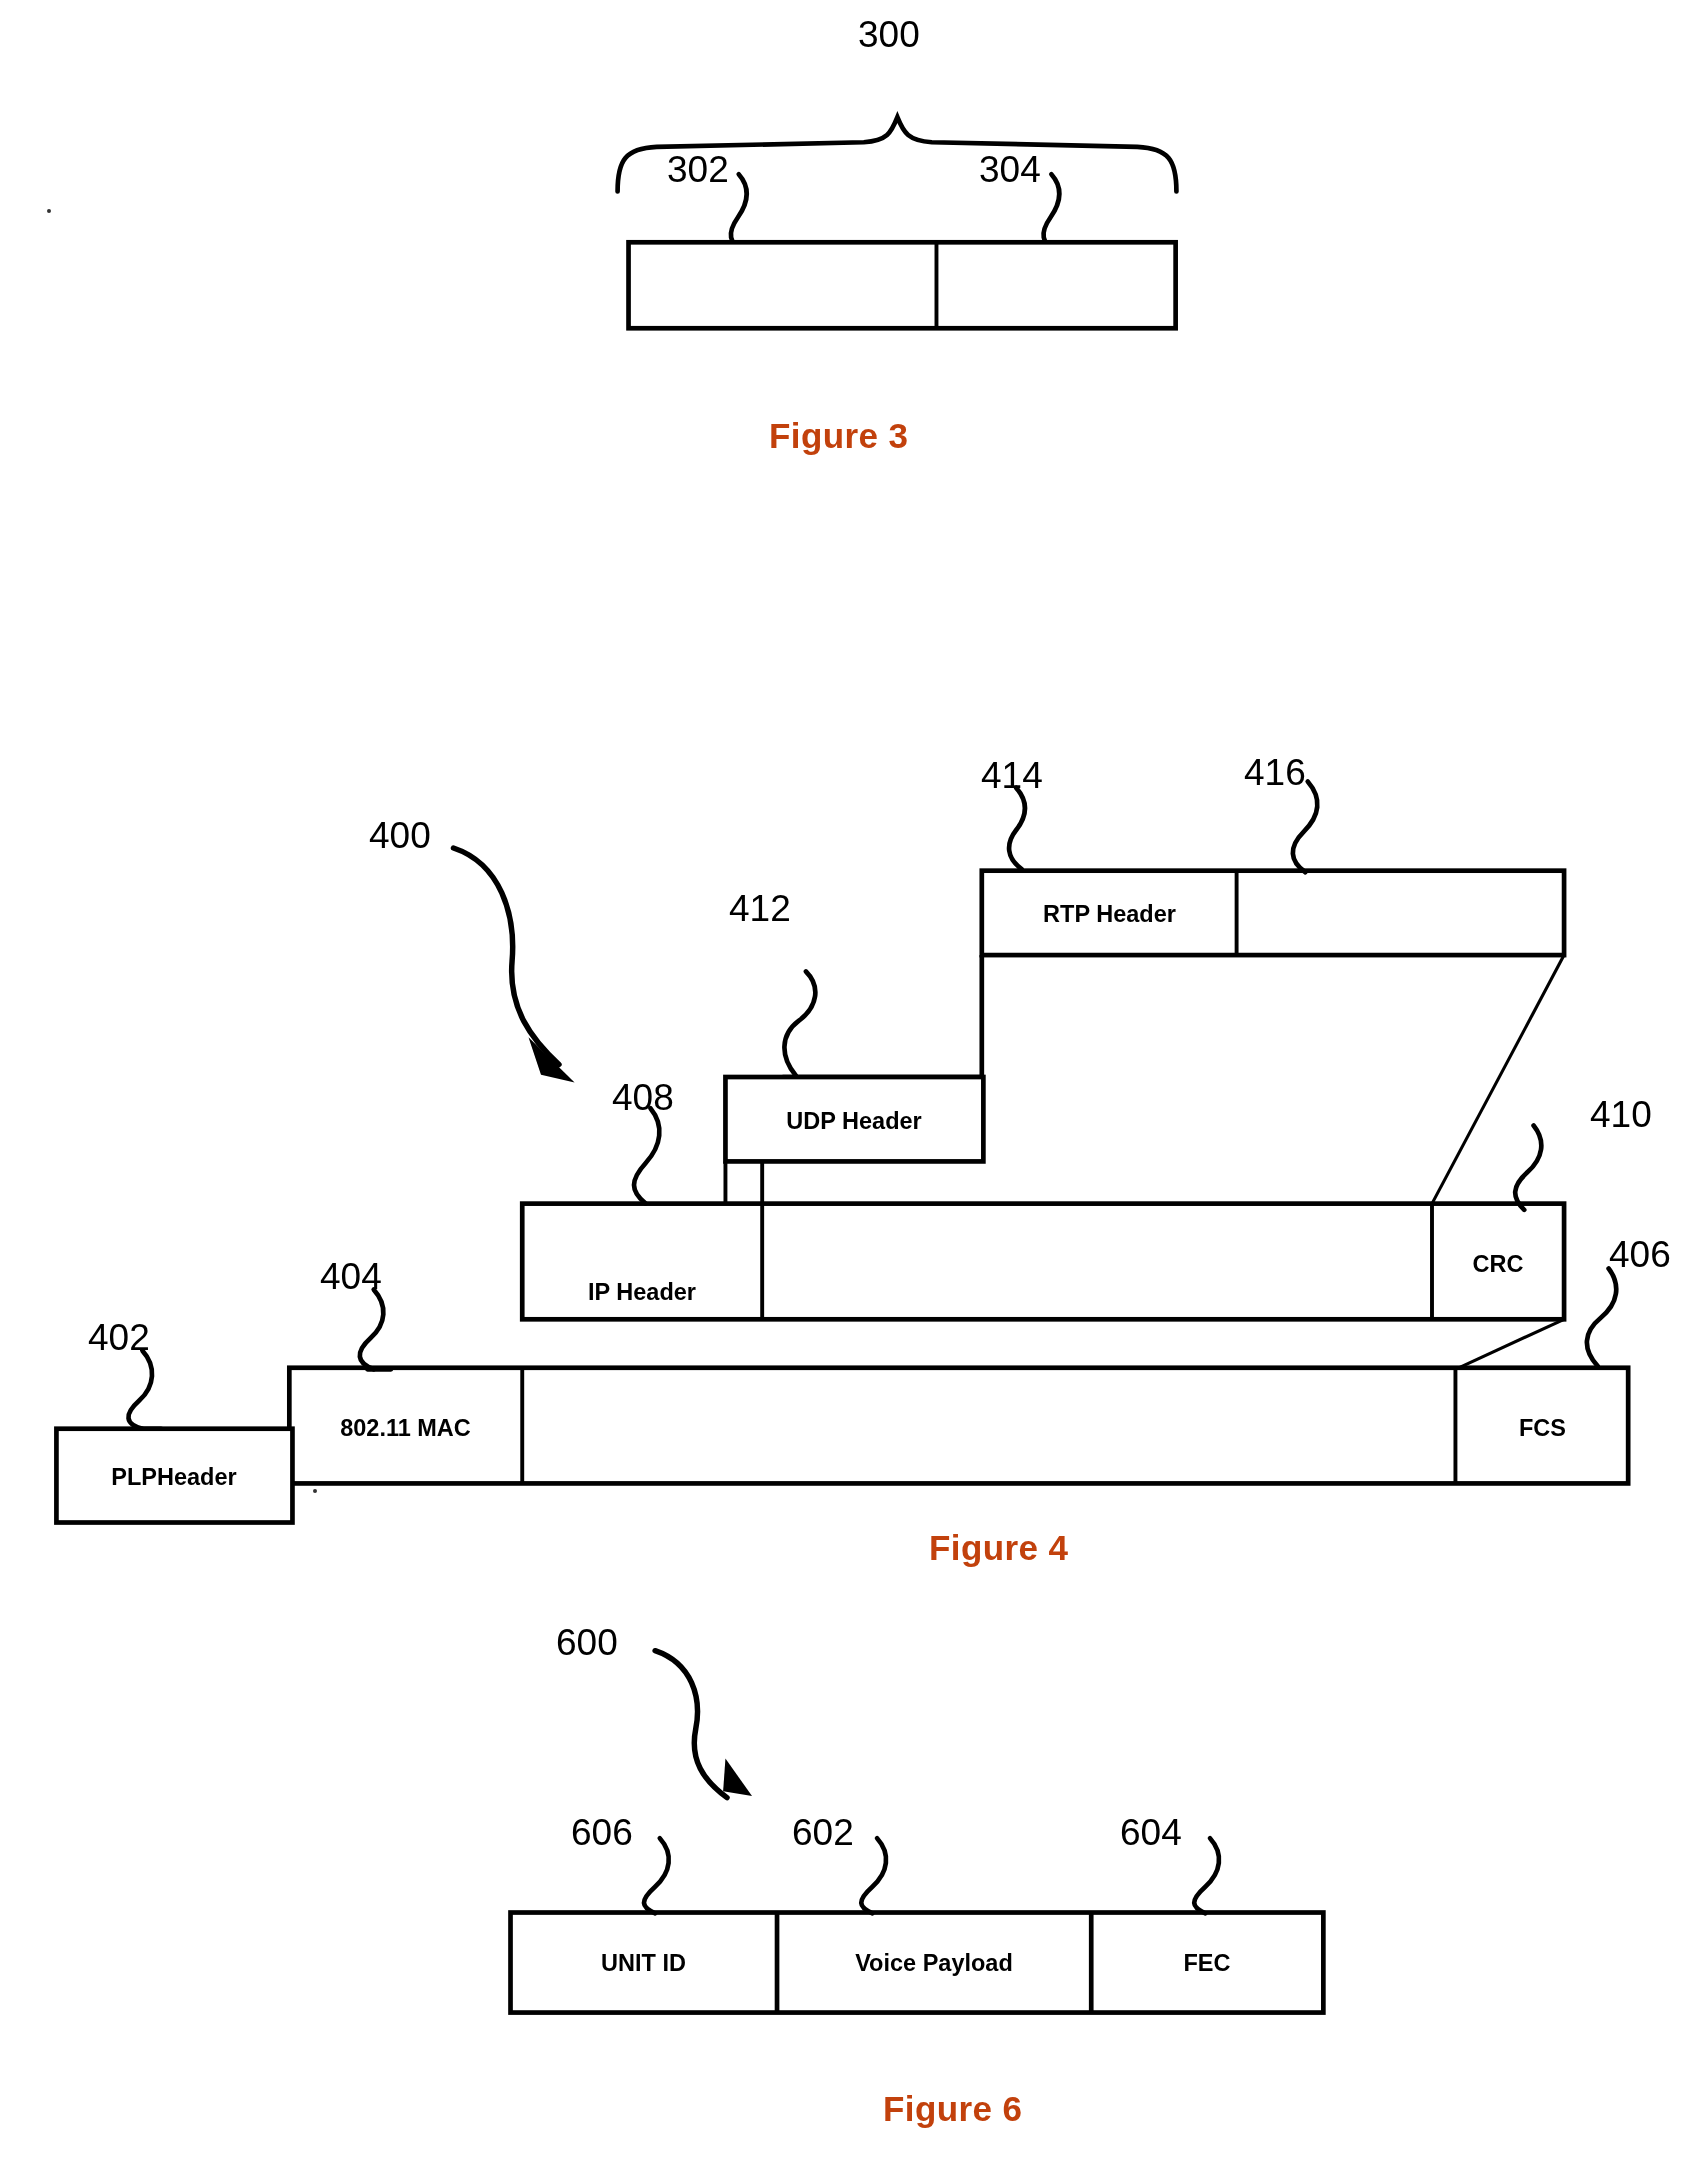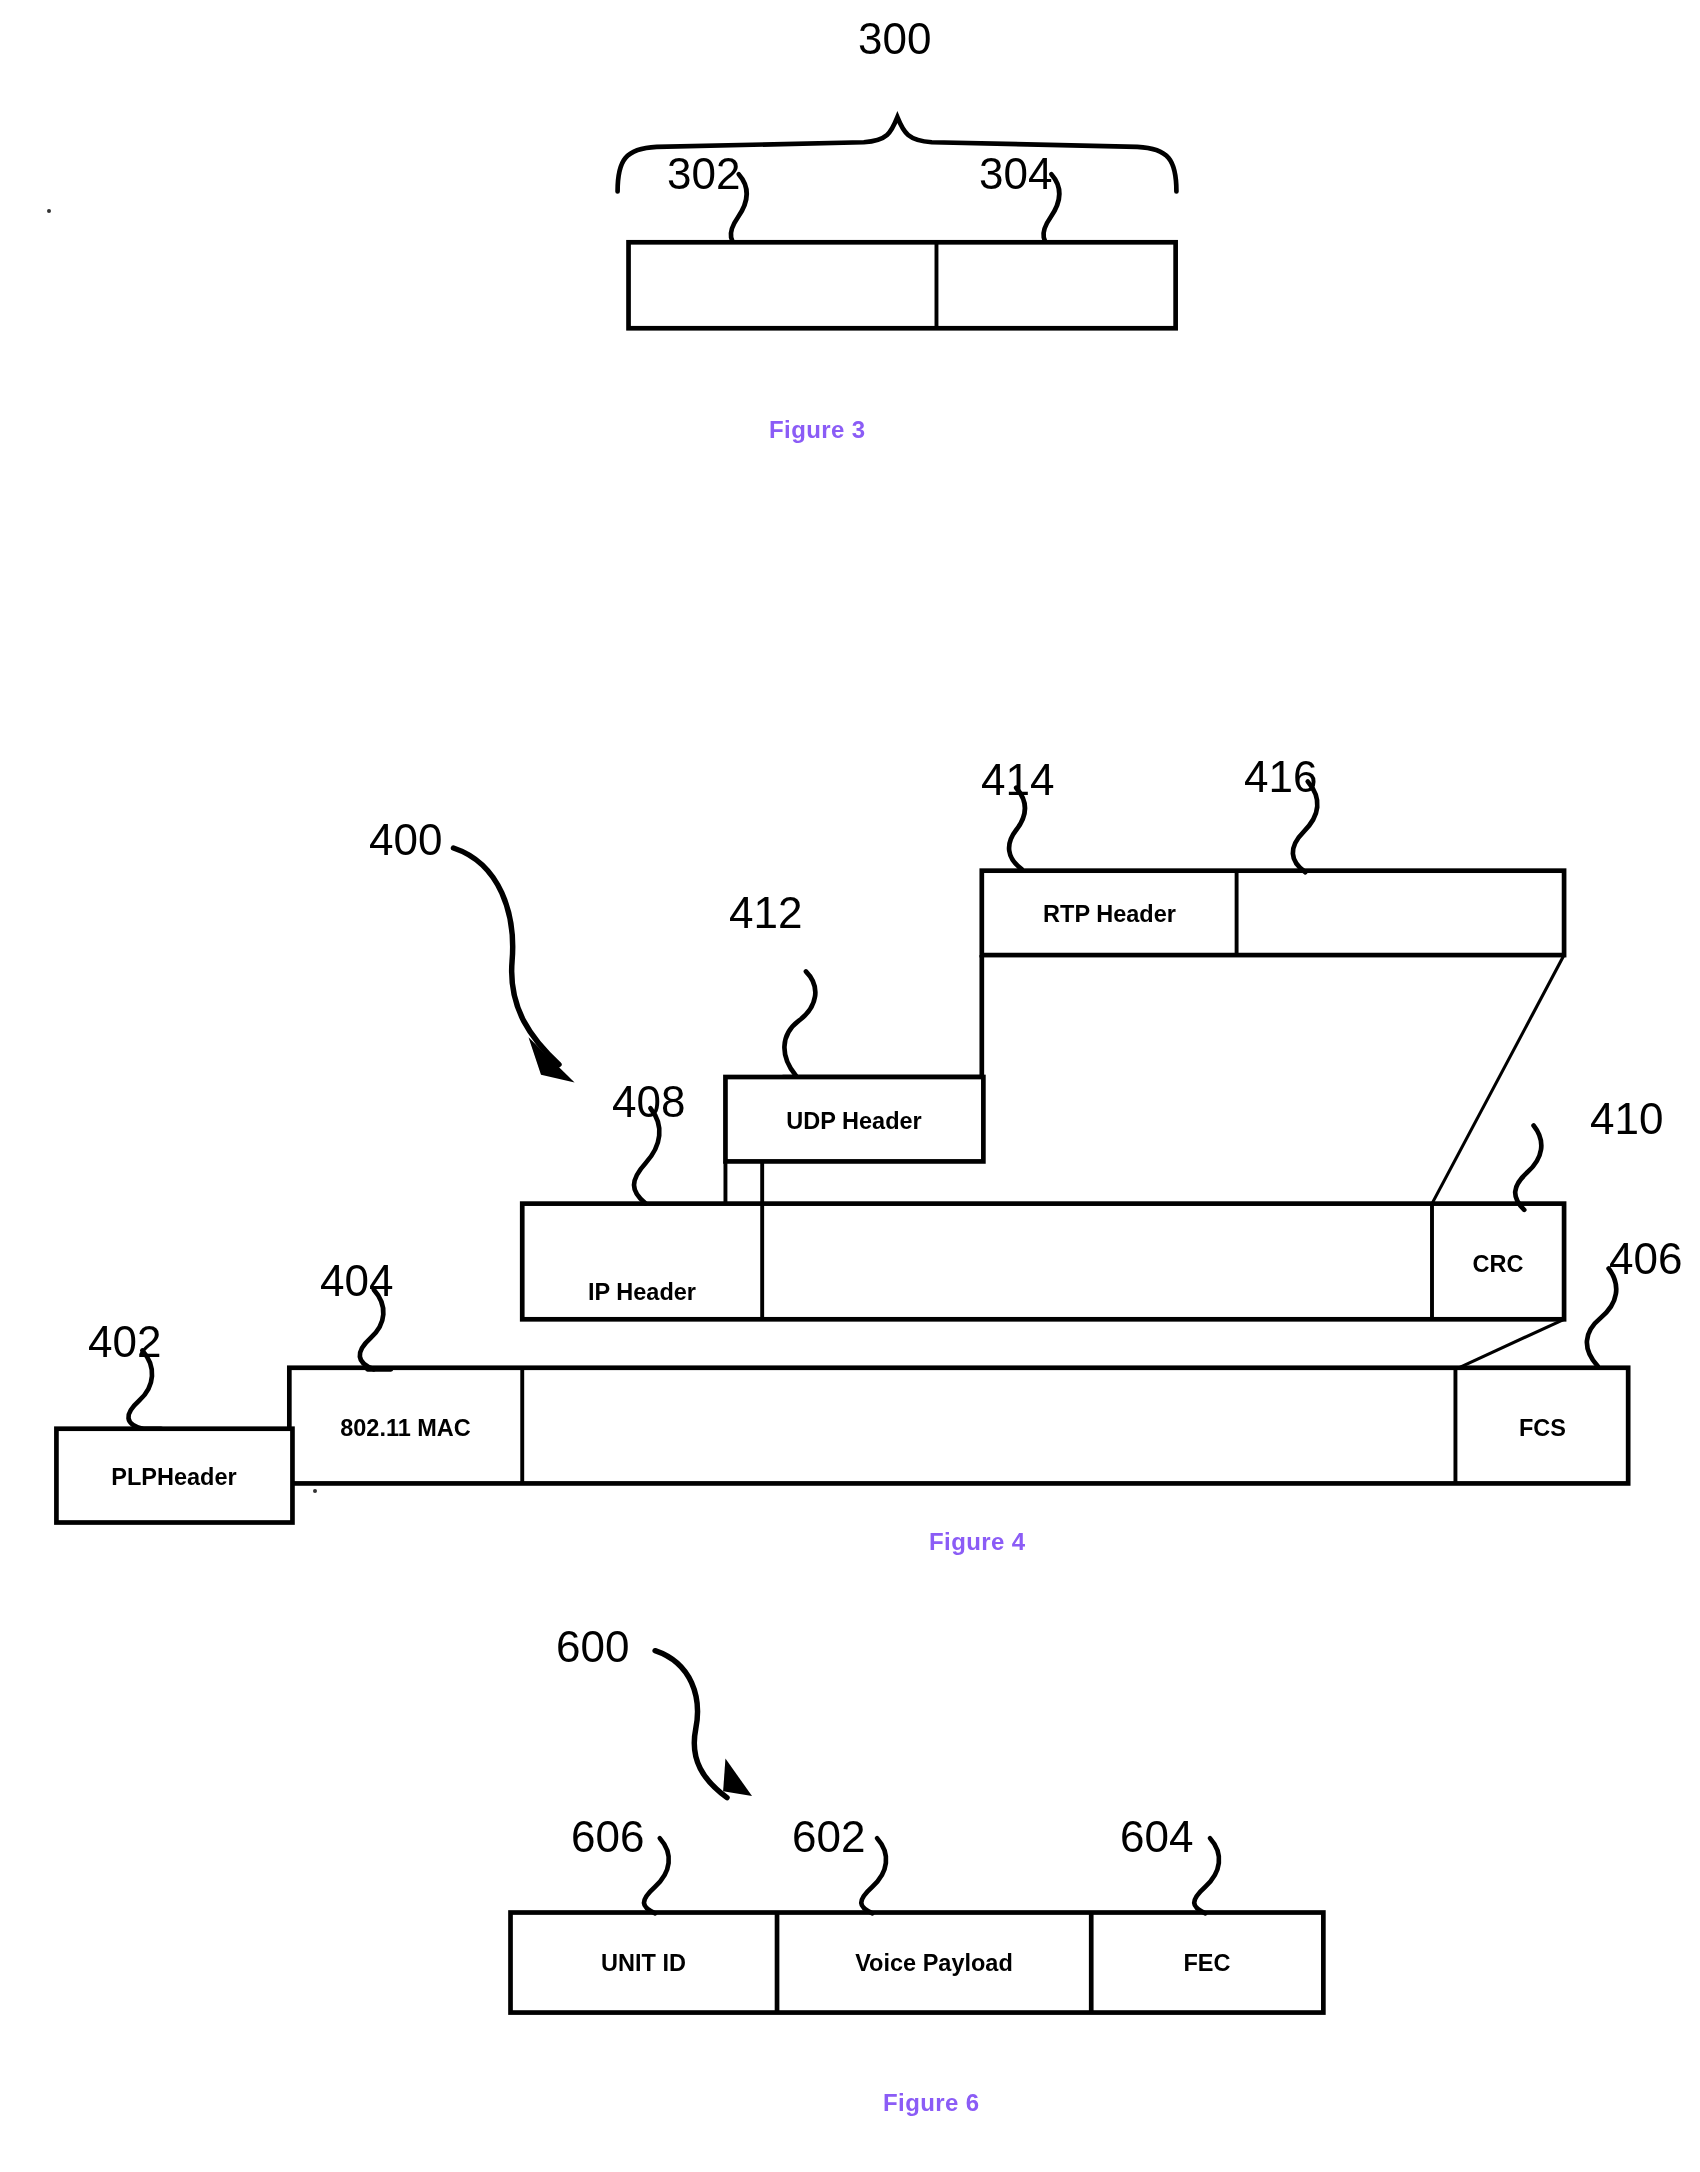--- a/index.html
+++ b/index.html
@@ -23,30 +23,30 @@
     position: absolute;
     top: 0;
     left: 0;
     width: 1701px;
     height: 2172px;
   }
   .fig-caption {
     position: absolute;
     font-family: "Liberation Sans", sans-serif;
     font-weight: bold;
-    font-size: 24px;
+    font-size: 35px;
     letter-spacing: 0.4px;
     white-space: nowrap;
-    color: #8b5cf6;
+    color: #c2410c;
   }
   .ref-num {
     position: absolute;
     font-family: "Liberation Sans", sans-serif;
     font-weight: normal;
-    font-size: 44px;
+    font-size: 37px;
     white-space: nowrap;
     color: #000;
   }
   .box-label {
     position: absolute;
     font-family: "Liberation Sans", sans-serif;
     font-weight: bold;
     font-size: 23.5px;
     white-space: nowrap;
     text-align: center;

